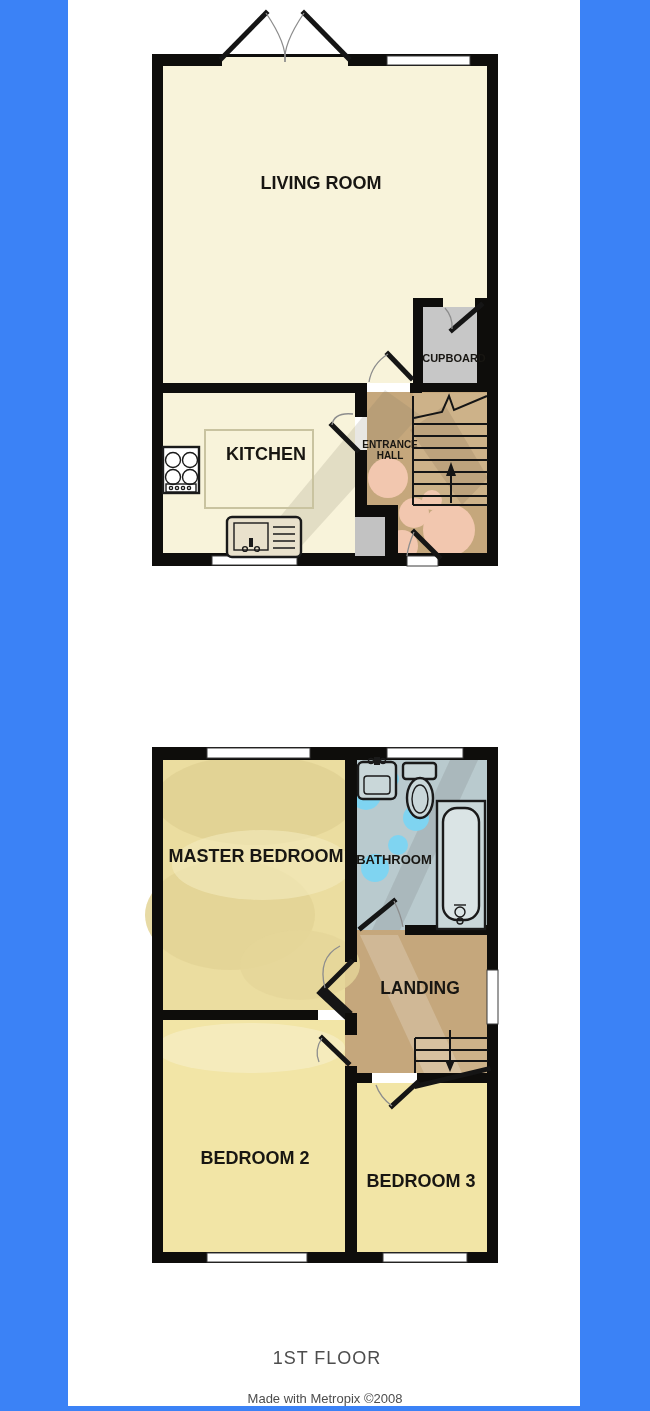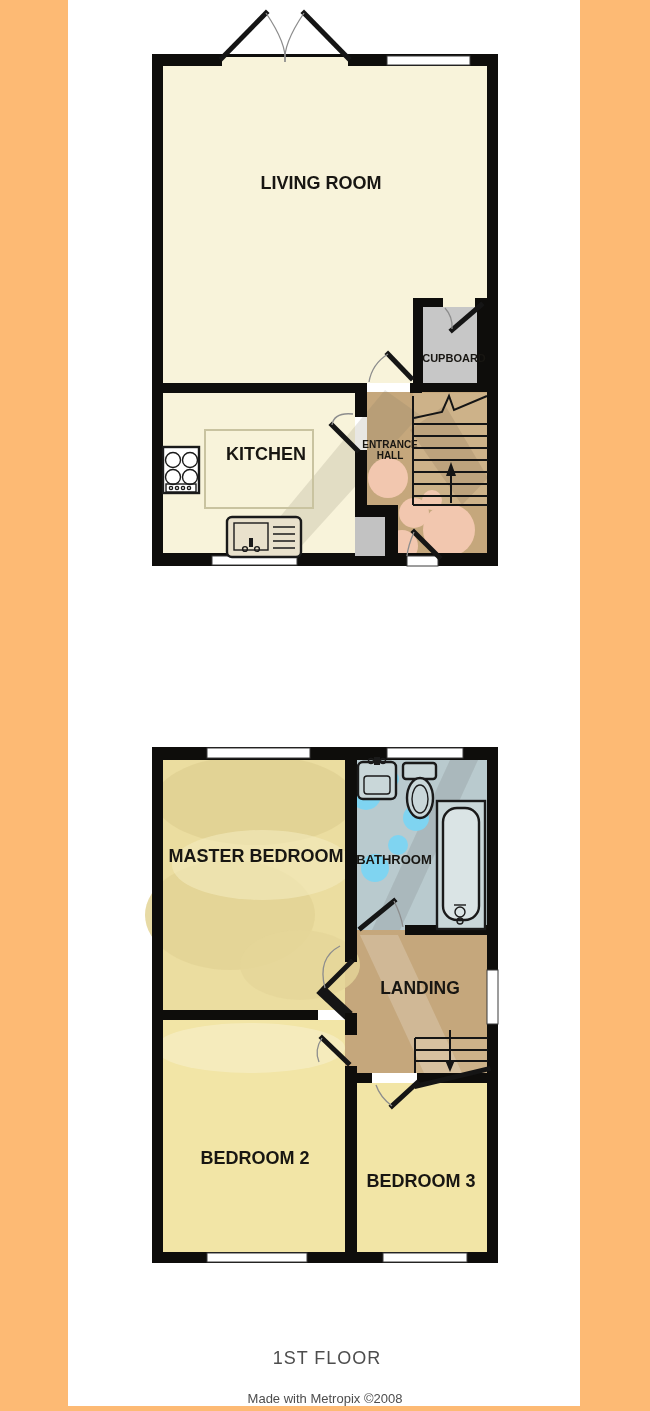--- a/index.html
+++ b/index.html
@@ -1,16 +1,16 @@
 <!DOCTYPE html>
 <html><head>
 <meta charset="utf-8">
 <style>
   html,body{margin:0;padding:0;background:#000;}
-  #stage{position:relative;width:650px;height:1411px;background:#fdba74;overflow:hidden;
+  #stage{position:relative;width:650px;height:1411px;background:#3b82f6;overflow:hidden;
          font-family:"Liberation Sans",sans-serif;}
   svg{position:absolute;left:0;top:0;}
   .wall{fill:#0e0d0b;}
   .thinline{stroke:#151515;stroke-width:2;fill:none;}
   .door{stroke:#151515;stroke-width:5;fill:none;stroke-linecap:square;}
   .leafthick{stroke:#151515;stroke-width:11;fill:none;}
   .arc{stroke:#8d8d8d;stroke-width:1.3;fill:none;}
   .winframe{stroke:#3a3a3a;stroke-width:1;}
   .fixture{stroke:#1a1a1a;stroke-width:2.4;}
   .fixthin{stroke:#1a1a1a;stroke-width:1.4;fill:none;}

